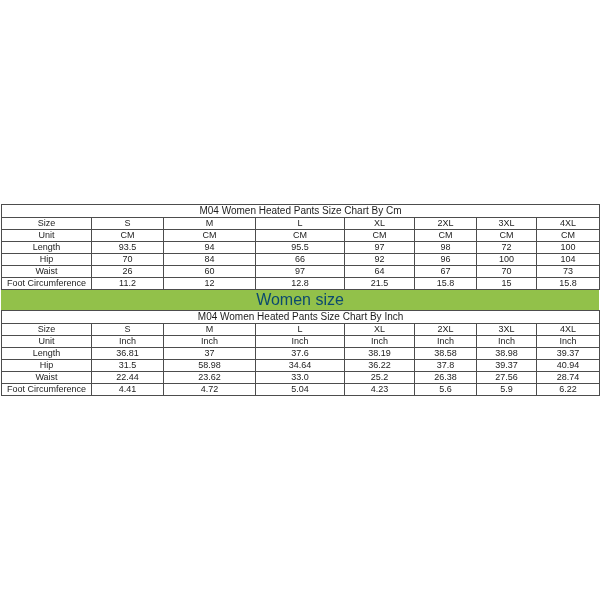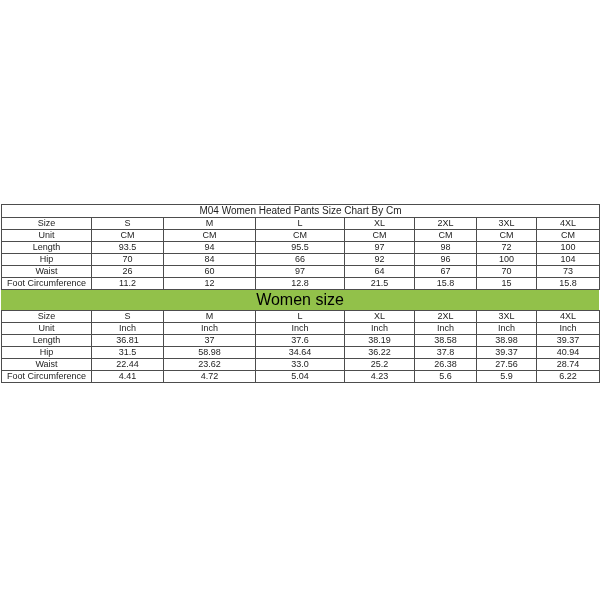--- a/index.html
+++ b/index.html
@@ -134,36 +134,39 @@
             <td>12.8</td>
             <td>21.5</td>
             <td>15.8</td>
             <td>15</td>
             <td>15.8</td>
           </tr>
         </tbody>
     </table>
 
     <div class="banner" style="background: rgb(146, 193, 74);">
-      <span class="banner-text" style="color: #000000;">Women size</span>
+      <span class="banner-text" style="color: #0c4a6e;">Women size</span>
     </div>
 
     <table class="size-table">
       <colgroup>
           <col style="width: 90px;">
           <col style="width: 72px;">
           <col style="width: 92px;">
           <col style="width: 89px;">
           <col style="width: 70px;">
           <col style="width: 62px;">
           <col style="width: 60px;">
           <col style="width: 63px;">
         </colgroup>
         <tbody>
           <tr>
+            <td class="title-cell" colspan="8">M04 Women Heated Pants Size Chart By Inch</td>
+          </tr>
+          <tr>
             <td>Size</td>
             <td>S</td>
             <td>M</td>
             <td>L</td>
             <td>XL</td>
             <td>2XL</td>
             <td>3XL</td>
             <td>4XL</td>
           </tr>
           <tr>

